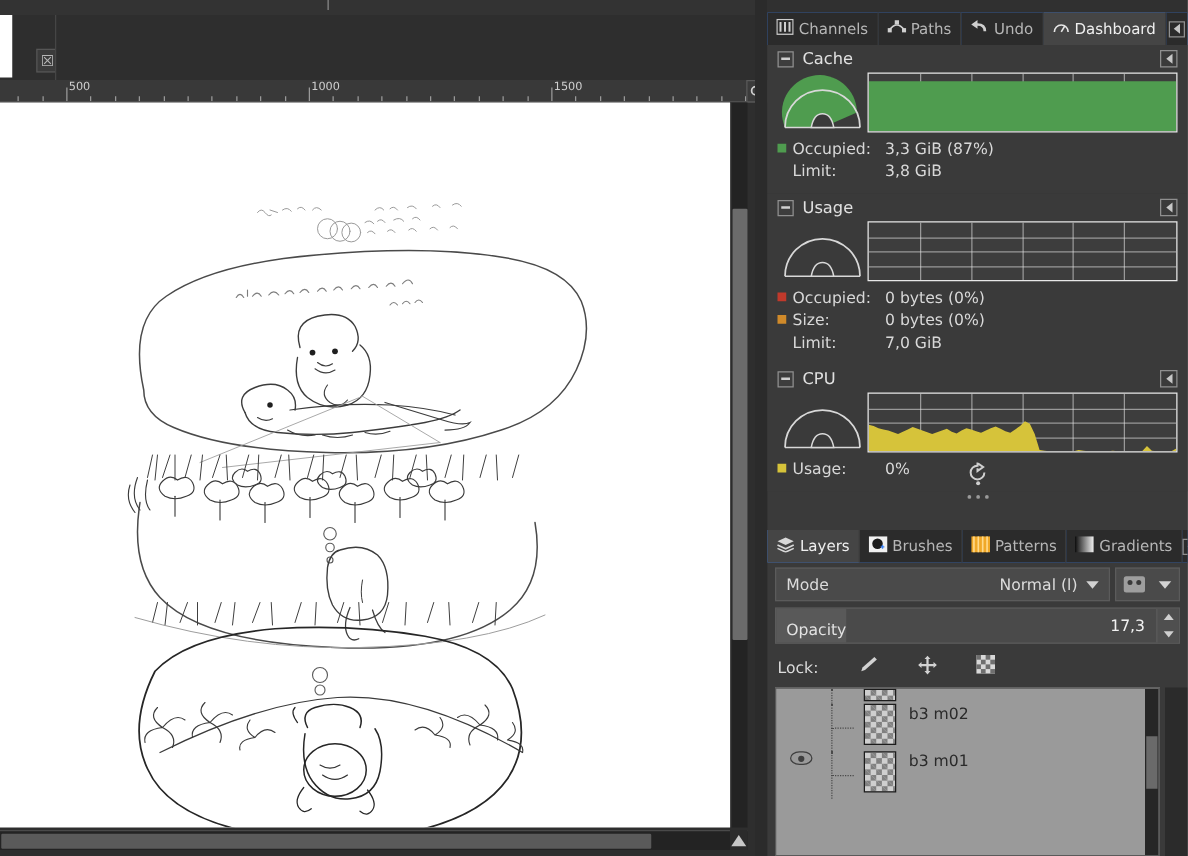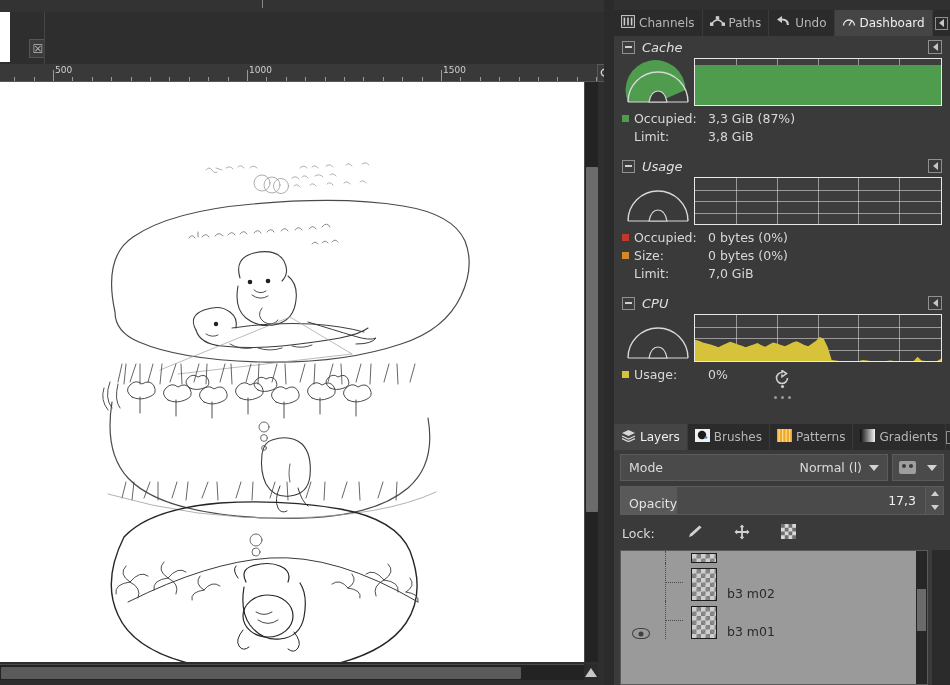--- a/index.html
+++ b/index.html
@@ -110,21 +110,21 @@
 
   .grp { position: relative; width: 336px; background: #3a3a3a; }
   .grp-header {
     display: flex; align-items: center; height: 22px; padding: 0 8px; gap: 7px;
   }
   .expander {
     width: 13px; height: 13px; border: 1px solid #909090; background: #3d3d3d;
     display: flex; align-items: center; justify-content: center; flex: 0 0 auto;
   }
   .expander::after { content: ""; width: 7px; height: 2px; background: #d0d0d0; }
-  .grp-title { font-size: 13px; color: #e0e0e0; flex: 1; font-style: italic; }
+  .grp-title { font-size: 13px; color: #e0e0e0; flex: 1; }
   .grp-menu { width: 14px; height: 14px; border: 1px solid #8f8f8f; display: flex; align-items: center; justify-content: center; }
   .grp-menu::after {
     content: ""; width: 0; height: 0;
     border-top: 4px solid transparent; border-bottom: 4px solid transparent;
     border-right: 5px solid #c6c6c6;
   }
 
   .meter-row { position: relative; margin: 0 8px; height: 48px; display: flex; }
   .gauge { position: relative; width: 72px; height: 48px; flex: 0 0 auto; }
   .graph {
@@ -173,21 +173,21 @@
   .spin div { flex: 1; display: flex; align-items: center; justify-content: center; }
   .sp-up { width: 0; height: 0; border-left: 4px solid transparent; border-right: 4px solid transparent; border-bottom: 5px solid #cfcfcf; }
   .sp-dn { width: 0; height: 0; border-left: 4px solid transparent; border-right: 4px solid transparent; border-top: 5px solid #cfcfcf; }
 
   .lock-row { position: absolute; left: 8px; top: 98px; width: 320px; height: 22px; display: flex; align-items: center; gap: 31px; font-size: 12.5px; color: #dcdcdc; }
 
   .layer-list {
     position: absolute; left: 6px; top: 126px; width: 308px; height: 135px;
     background: #9a9a9a; border: 1px solid #5a5a5a; overflow: hidden;
   }
-  .layer-row { position: relative; height: 38px; display: flex; align-items: flex-end; }
+  .layer-row { position: relative; height: 38px; display: flex; align-items: flex-start; }
   .eye-cell { width: 40px; display: flex; align-items: center; justify-content: center; flex: 0 0 auto; }
   .eye { width: 18px; height: 11px; border: 1.6px solid #3f3f3f; border-radius: 50% / 60%; position: relative; }
   .eye::after { content: ""; position: absolute; left: 50%; top: 50%; transform: translate(-50%,-50%); width: 5px; height: 5px; border-radius: 50%; background: #3f3f3f; }
   .tree-cell { width: 30px; flex: 0 0 auto; position: relative; height: 100%; }
   .tree-v { position: absolute; left: 4px; top: 0; bottom: 0; width: 0; border-left: 1px dotted #4a4a4a; }
   .tree-h { position: absolute; left: 4px; top: 50%; width: 18px; border-top: 1px dotted #4a4a4a; }
   .thumb {
     width: 26px; height: 33px; flex: 0 0 auto; border: 1.5px solid #1c1c1c;
     background-image:
       linear-gradient(45deg, #808080 25%, transparent 25%, transparent 75%, #808080 75%),

